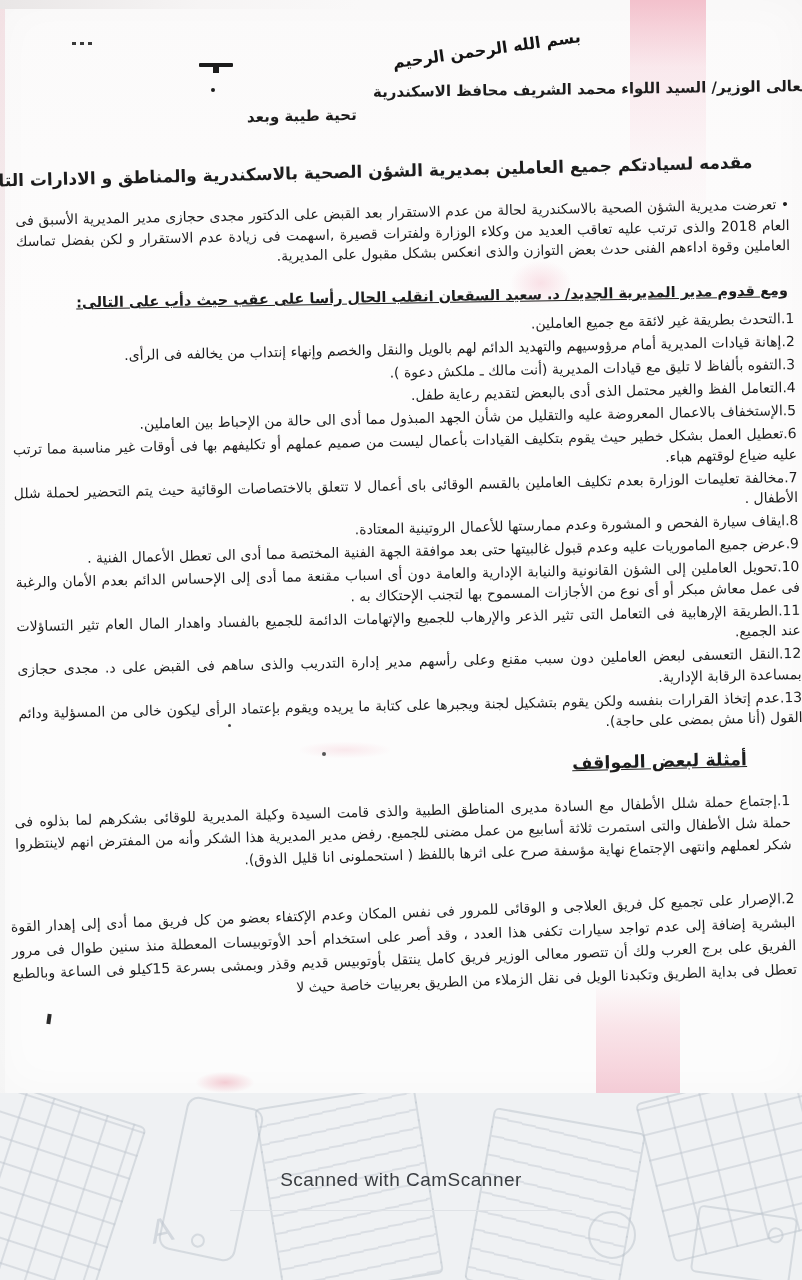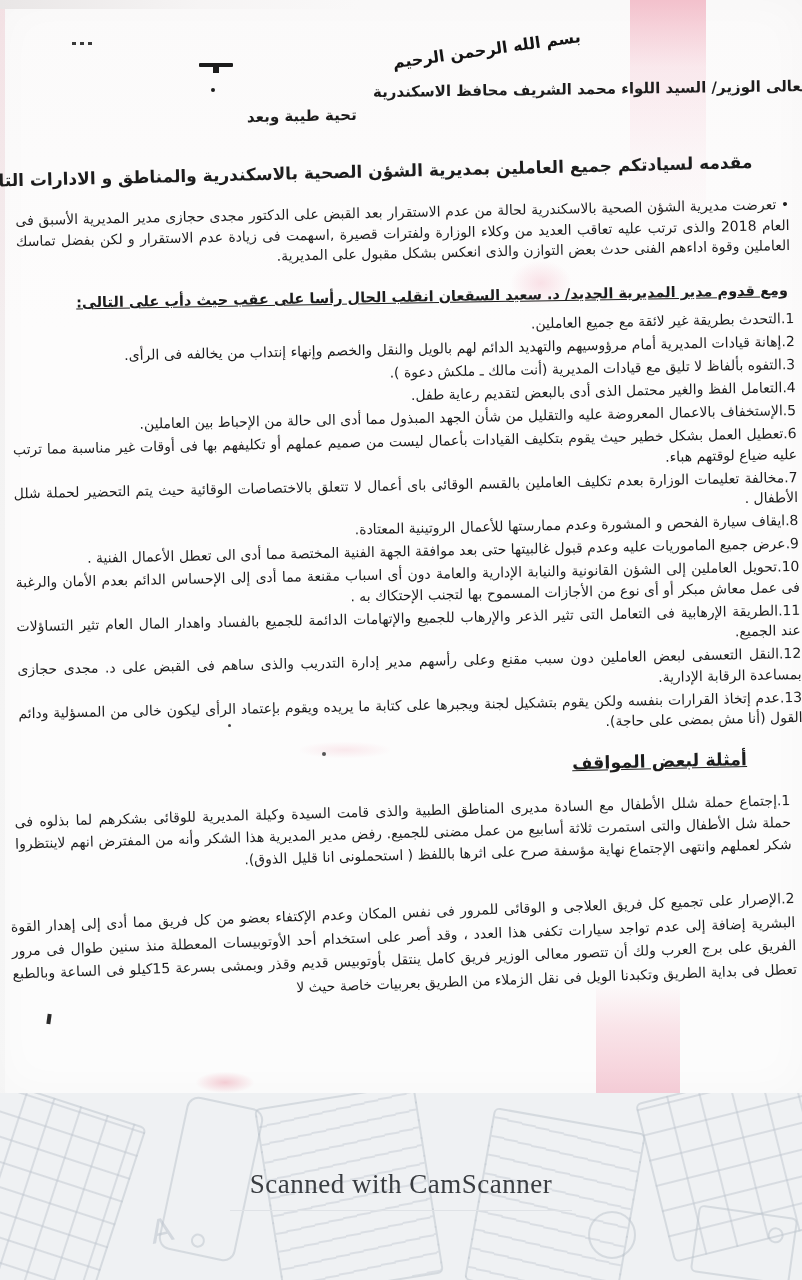--- a/index.html
+++ b/index.html
@@ -81,22 +81,22 @@
   .doodle-keypad{left:652px;top:-14px;width:180px;height:160px;transform:rotate(-14deg);
                  background:repeating-linear-gradient(0deg,transparent 0 24px,rgba(188,195,204,.45) 24px 26px),
                             repeating-linear-gradient(90deg,transparent 0 30px,rgba(188,195,204,.45) 30px 32px);}
   .doodle-circle{left:588px;top:118px;width:44px;height:44px;border-radius:50%;}
   .doodle-tag{left:694px;top:118px;width:96px;height:64px;transform:rotate(8deg);}
   .doodle-tag::after{content:"";position:absolute;right:10px;top:10px;width:12px;height:12px;
                      border:2px solid rgba(188,195,204,.5);border-radius:50%;}
   .doodle-a{position:absolute;left:150px;top:118px;font-size:34px;color:rgba(188,195,204,.55);
             transform:rotate(-12deg);font-family:"Liberation Sans",sans-serif;border:none;}
   .footer-text{position:absolute;top:76px;left:0;width:100%;text-align:center;
-               font-size:27px;letter-spacing:.5px;color:#3a3d41;
-               font-family:Liberation Serif, serif;}
+               font-size:19px;letter-spacing:.5px;color:#3a3d41;
+               font-family:Liberation Sans, sans-serif;}
   .footer-line{position:absolute;top:117px;left:230px;width:342px;height:1px;background:#dfe2e6;}
 </style>
 </head>
 <body>
 
 <div class="screen">
 
   <div class="page">
 
     <div class="artifact edge-left"></div>

